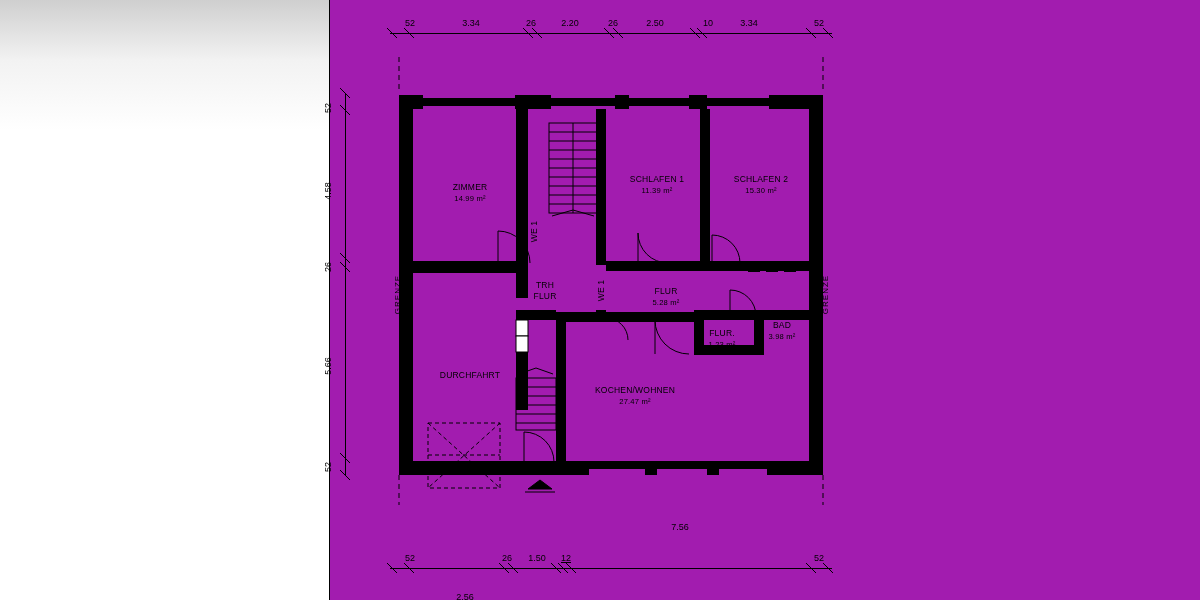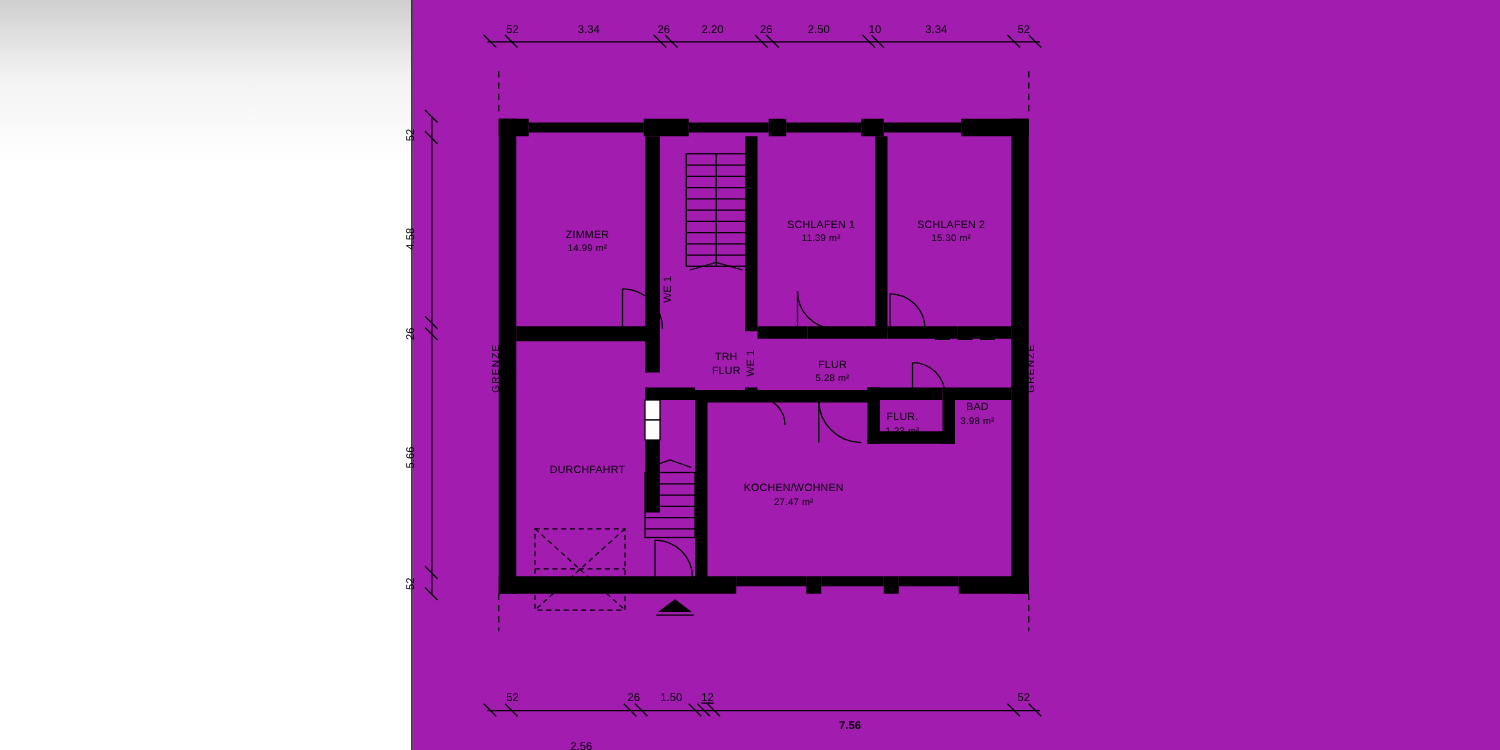--- a/index.html
+++ b/index.html
@@ -81,32 +81,32 @@
   <div class="band-edge"></div>
 
   <div class="dimline" style="left:390px; top:33px; width:442px; height:1px;"></div>
 
   <div class="dim" style="left:397px; top:18px; width:26px;">52</div>
   <div class="dim" style="left:446px; top:18px; width:50px;">3.34</div>
   <div class="dim" style="left:518px; top:18px; width:26px;">26</div>
   <div class="dim" style="left:548px; top:18px; width:44px;">2.20</div>
   <div class="dim" style="left:600px; top:18px; width:26px;">26</div>
   <div class="dim" style="left:633px; top:18px; width:44px;">2.50</div>
-  <div class="dim" style="left:687px; top:18px; width:26px;">10</div>
+  <div class="dim" style="left:687px; top:18px; width:26px;text-align:right;">10</div>
   <div class="dim" style="left:724px; top:18px; width:50px;">3.34</div>
   <div class="dim" style="left:806px; top:18px; width:26px;">52</div>
 
   <div class="dimline" style="left:390px; top:568px; width:442px; height:1px;"></div>
 
   <div class="dim" style="left:397px; top:553px; width:26px;">52</div>
   <div class="dim" style="left:443px; top:553px; width:44px;margin-top:39px;">2.56</div>
   <div class="dim" style="left:494px; top:553px; width:26px;">26</div>
   <div class="dim" style="left:518px; top:553px; width:38px;">1.50</div>
   <div class="dim" style="left:553px; top:553px; width:26px;text-decoration:underline;">12</div>
-  <div class="dim" style="left:658px; top:575px; width:44px;font-weight:bold;">7.56</div>
+  <div class="dim" style="left:658px; top:522px; width:44px;">7.56</div>
   <div class="dim" style="left:806px; top:553px; width:26px;">52</div>
 
   <div class="dimline" style="left:345px; top:93px; width:1px; height:383px;"></div>
 
   <div class="dim vert" style="left:315px; top:103px; width:26px;">52</div>
   <div class="dim vert" style="left:311px; top:186px; width:34px;">4.58</div>
   <div class="dim vert" style="left:315px; top:262px; width:26px;">26</div>
   <div class="dim vert" style="left:311px; top:361px; width:34px;">5.66</div>
   <div class="dim vert" style="left:315px; top:462px; width:26px;">52</div>
 
@@ -328,21 +328,21 @@
 
   <div class="lbl" style="left:570px; top:385px; width:130px;">
     <span>KOCHEN/WOHNEN</span>
     <span class="area">27.47 m²</span>
   </div>
 
   <div class="lbl" style="left:415px; top:370px; width:110px;">
     <span>DURCHFAHRT</span>
   </div>
 
-  <div class="lbl" style="left:528px; top:280px; width:58px;padding-left:24px;">
+  <div class="lbl" style="left:516px; top:280px; width:58px;">
     <span>TRH</span>
     <span class="area" style="font-size:8.5px">FLUR</span>
   </div>
 
   <div class="lbl" style="left:514px; top:226px; width:40px; transform:rotate(-90deg); transform-origin:50% 50%;">
     <span>WE 1</span>
   </div>
 
   <div class="lbl" style="left:581px; top:285px; width:40px; transform:rotate(-90deg); transform-origin:50% 50%;">
     <span>WE 1</span>

